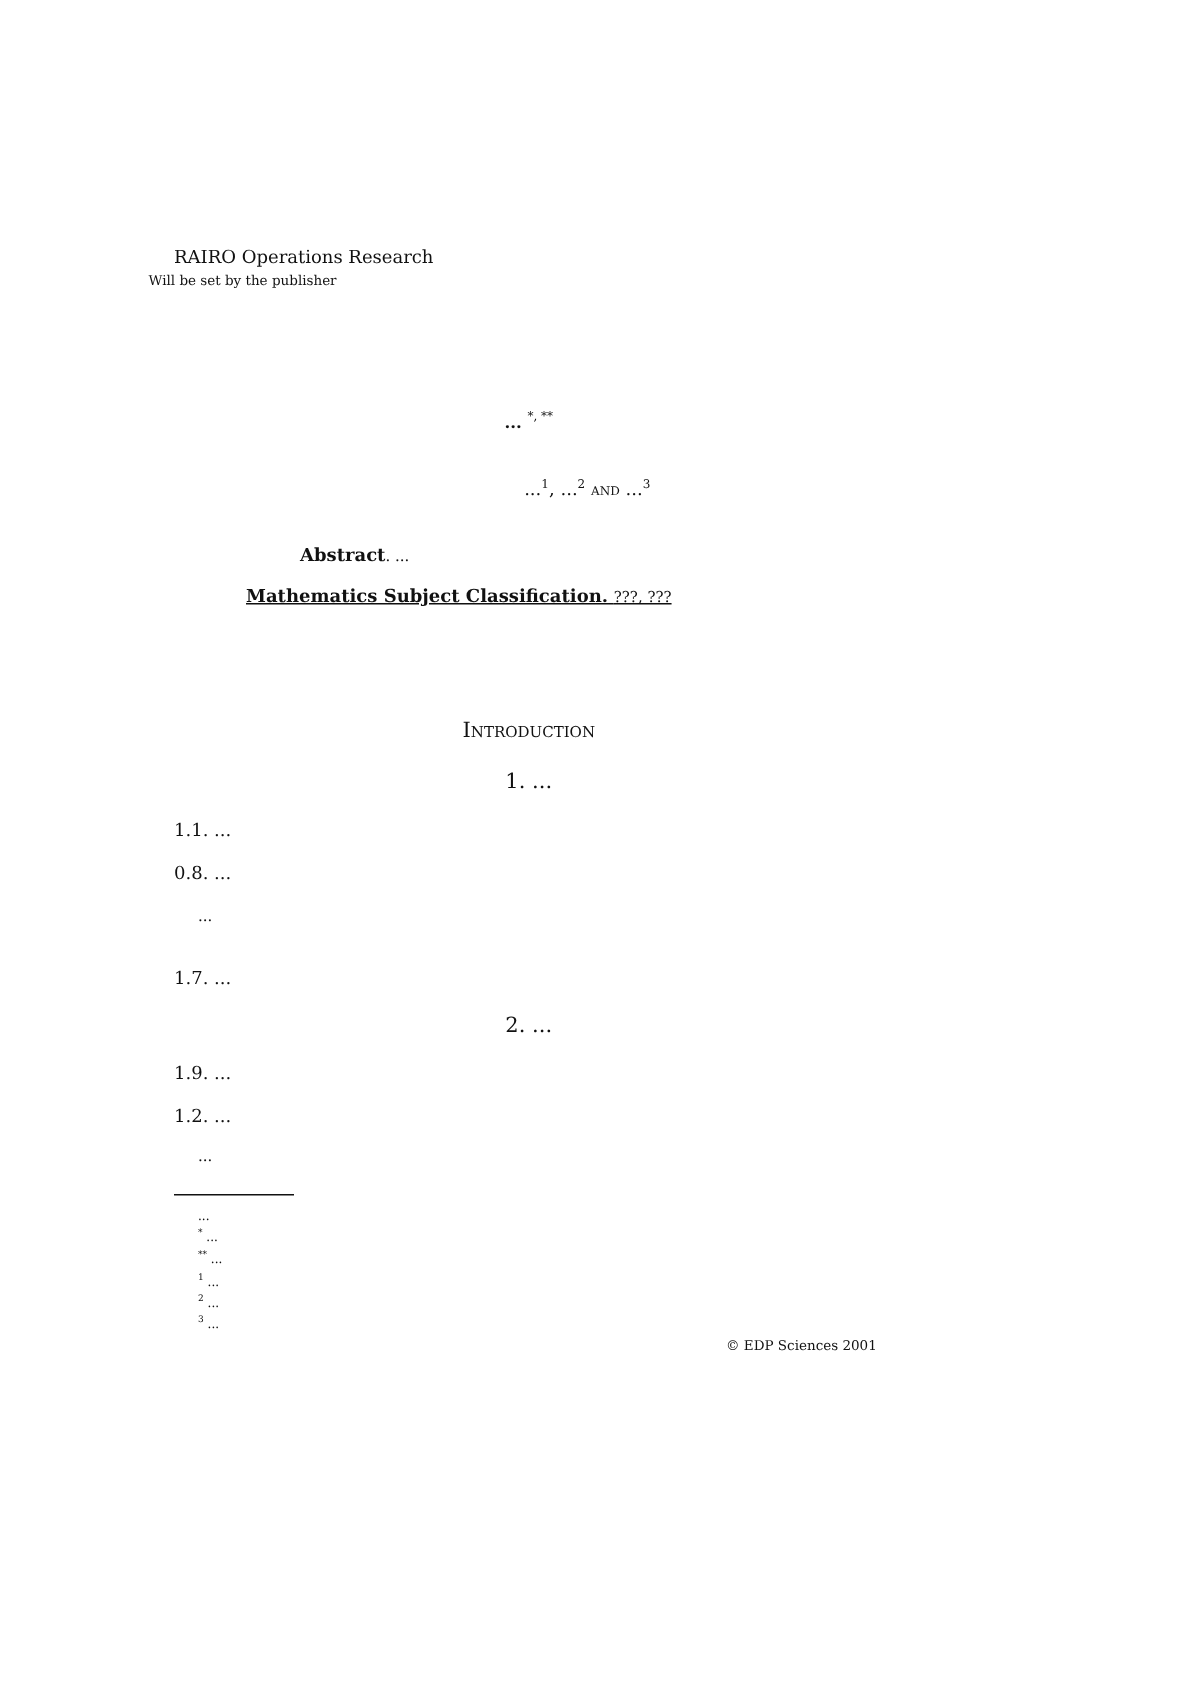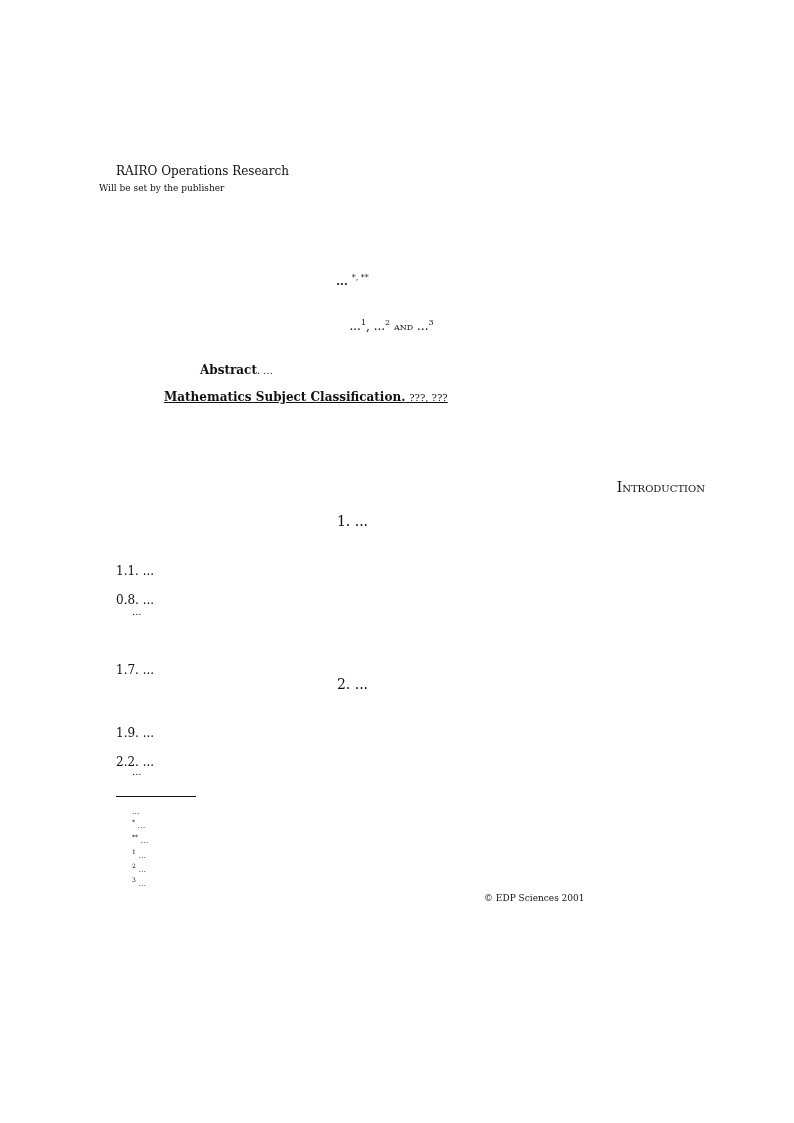--- a/index.html
+++ b/index.html
@@ -7,23 +7,23 @@
   .abs { position: absolute; white-space: nowrap; }
   .journal { left: 116px; top: 164px; font-size: 12px; font-weight: normal; }
   .publisher { left: 99px; top: 183px; font-size: 9px; text-align: center; }
   .title { left: 0; width: 705px; text-align: center; top: 273px; font-size: 11px; font-weight: bold; }
   .title sup, .authors sup { font-size: 8px; font-weight: normal; vertical-align: 5px; }
   .authors { left: 0; width: 705px; text-align: center; top: 318px; font-size: 12px; margin-left: 39px; }
   .sc { font-variant: small-caps; font-size: 11px; }
   .abstract { left: 164px; top: 363px; font-size: 12px; margin-left: 36px; }
   .msc { left: 164px; top: 390px; font-size: 12px; text-decoration: underline; }
   .small { font-size: 10px; }
-  .intro { left: 0; width: 705px; text-align: right; top: 479px; font-size: 14px; font-variant: small-caps; }
+  .intro { left: 0; width: 705px; text-align: center; top: 479px; font-size: 14px; font-variant: small-caps; }
   .sec { left: 0; width: 705px; text-align: center; font-size: 14px; }
-  .sub { left: 116px; font-size: 12px; margin-top: 18px; }
+  .sub { left: 116px; font-size: 12px; }
   .para { left: 132px; font-size: 10px; }
   .rule { left: 116px; top: 796px; width: 80px; height: 1px; background: #111; }
   .fn { left: 132px; font-size: 8px; }
   .fn sup { font-size: 6px; vertical-align: 4px; }
   .copy { left: 484px; top: 893px; font-size: 9px; }
 </style>
 </head>
 <body>
 
 <div class="abs journal">RAIRO Operations Research</div>
@@ -38,21 +38,21 @@
 <div class="abs msc"><b>Mathematics Subject Classification.</b> <span class="small">???, ???</span></div>
 
 <div class="abs intro">Introduction</div>
 <div class="abs sec" style="top:513px">1.  ...</div>
 <div class="abs sub" style="top:546px">1.1.  ...</div>
 <div class="abs sub" style="top:575px">0.8.  ...</div>
 <div class="abs para" style="top:606px">...</div>
 <div class="abs sub" style="top:645px">1.7.  ...</div>
 <div class="abs sec" style="top:676px">2.  ...</div>
 <div class="abs sub" style="top:708px">1.9.  ...</div>
-<div class="abs sub" style="top:737px">2.2.  ...</div>
+<div class="abs sub" style="top:737px">1.2.  ...</div>
 <div class="abs para" style="top:766px">...</div>
 
 <div class="abs rule"></div>
 <div class="abs fn" style="top:804px"><sup></sup><span>...</span></div>
 <div class="abs fn" style="top:818px"><sup>*</sup> <span>...</span></div>
 <div class="abs fn" style="top:833px"><sup>**</sup> <span>...</span></div>
 <div class="abs fn" style="top:848px"><sup>1</sup> <span>...</span></div>
 <div class="abs fn" style="top:862px"><sup>2</sup> <span>...</span></div>
 <div class="abs fn" style="top:876px"><sup>3</sup> <span>...</span></div>
 

